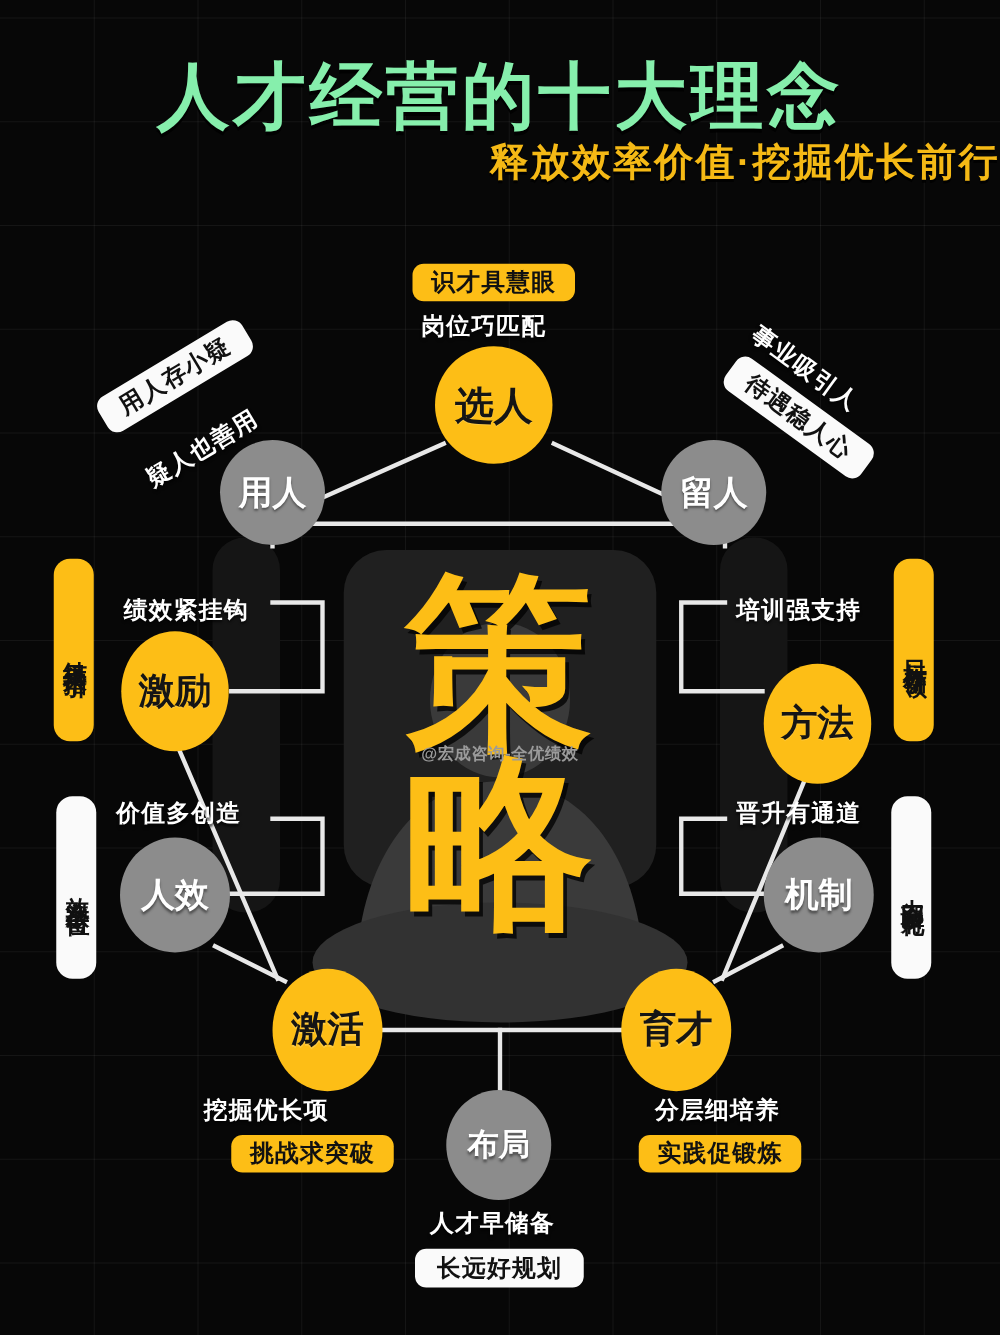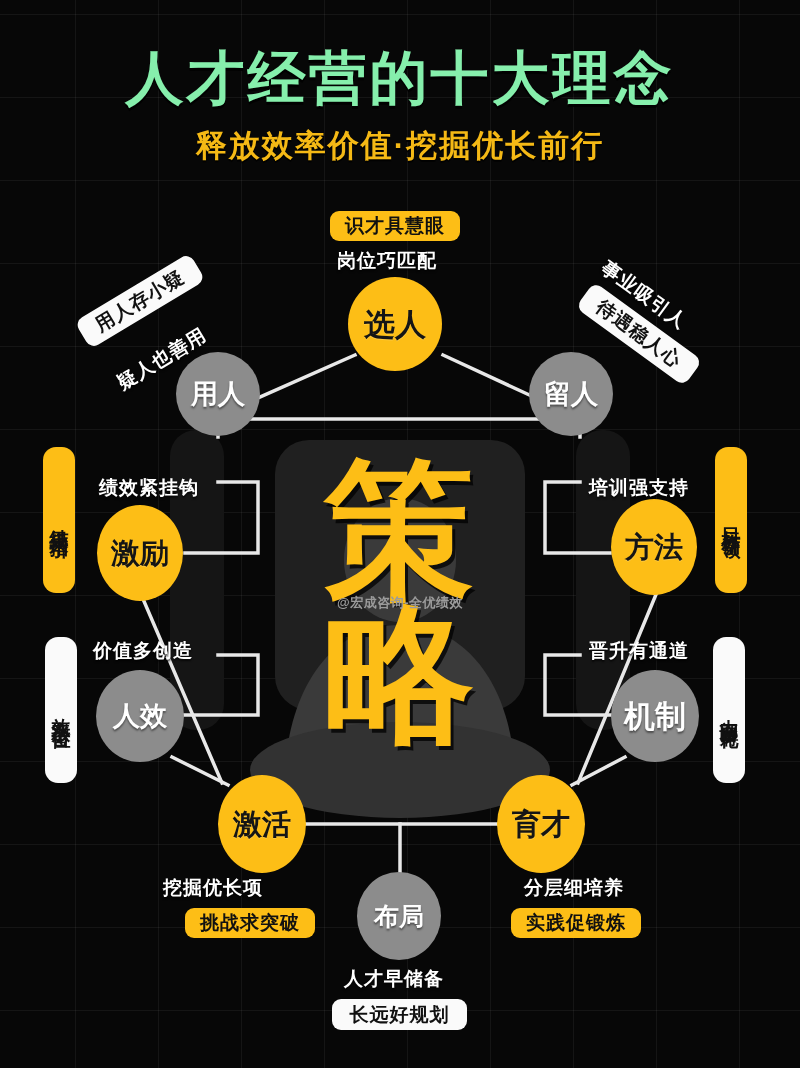--- a/index.html
+++ b/index.html
@@ -27,22 +27,23 @@
   
   #silhouette { position:absolute; left:0; top:0; width:800px; height:1068px; pointer-events:none; }
 
   
   .hdr { position:absolute; left:0; right:0; top:48px; text-align:center; z-index:30; }
   .hdr .t1 {
     color:#86efac; font-size:58px; font-weight:bold; letter-spacing:3px;
     line-height:1.05; text-shadow:0 3px 0 rgba(0,0,0,.85);
   }
   .hdr .t2 {
-    margin-top:16px; color:#F5B915; font-size:31px; font-weight:bold; letter-spacing:2px;
+    color:#F5B915; font-size:31px; font-weight:bold; letter-spacing:2px;
     text-shadow:0 2px 0 rgba(0,0,0,.85);
+    text-align:right;
   }
 
   
   #links { position:absolute; left:0; top:0; width:800px; height:1068px; z-index:10; pointer-events:none; }
 
   
   .centerword {
     position:absolute; z-index:16; left:0; right:0; text-align:center;
     color:#FDBE16; font-weight:bold; font-size:150px; line-height:0.96;
     letter-spacing:2px;
@@ -147,25 +148,25 @@
   <div class="watermark">@宏成咨询-全优绩效</div>
 
   <div class="node yellow" style="left:348px; top:277px; width:94px; height:94px; font-size:31px;">选人</div>
 
   <div class="node gray" style="left:176px; top:352px; width:84px; height:84px; font-size:27px;">用人</div>
 
   <div class="node gray" style="left:529px; top:352px; width:84px; height:84px; font-size:27px;">留人</div>
 
   <div class="node yellow" style="left:97px; top:505px; width:86px; height:96px; font-size:29px; border-radius:50%;">激励</div>
 
-  <div class="node yellow" style="left:611px; top:499px; width:86px; height:96px; font-size:29px; border-radius:50%;">方法</div>
+  <div class="node yellow" style="left:611px; top:531px; width:86px; height:96px; font-size:29px; border-radius:50%;">方法</div>
 
   <div class="node gray" style="left:96px; top:670px; width:88px; height:92px; font-size:27px;">人效</div>
 
-  <div class="node gray" style="left:611px; top:670px; width:88px; height:92px; font-size:31px;">机制</div>
+  <div class="node gray" style="left:611px; top:670px; width:88px; height:92px; font-size:27px;">机制</div>
 
   <div class="node yellow" style="left:218px; top:775px; width:88px; height:98px; font-size:29px;">激活</div>
 
   <div class="node yellow" style="left:497px; top:775px; width:88px; height:98px; font-size:29px;">育才</div>
 
   <div class="node gray" style="left:357px; top:872px; width:84px; height:88px; font-size:25px;">布局</div>
 
   <div class="pill yellow" style="left:330px; top:211px; width:130px; height:30px; font-size:19px;">识才具慧眼</div>
   <div class="cap" style="left:337px; top:248px;">岗位巧匹配</div>
 

